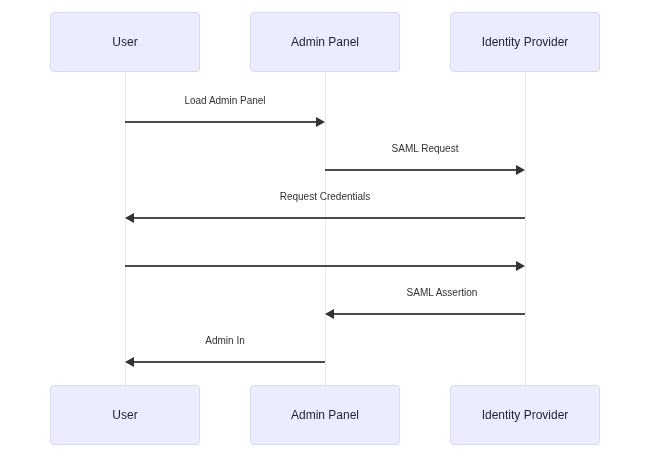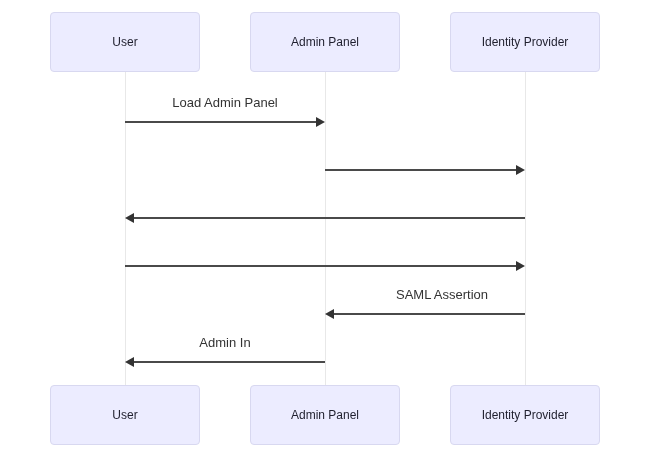--- a/index.html
+++ b/index.html
@@ -52,21 +52,21 @@
     border-bottom: 5px solid transparent;
   }
   .arrow-head.right {
     border-left: 9px solid #333333;
   }
   .arrow-head.left {
     border-right: 9px solid #333333;
   }
   .msg-label {
     position: absolute;
-    font-size: 13px;
+    font-size: 10px;
     color: #333333;
     font-family: "Liberation Sans", sans-serif;
     white-space: nowrap;
     text-align: center;
     line-height: 1;
   }
 </style>
 </head>
 <body>
 
@@ -83,23 +83,25 @@
     <span class="actor-label">Admin Panel</span>
   </div>
   <div class="actor-box" style="left:450px; top:12px;">
     <span class="actor-label">Identity Provider</span>
   </div>
 
   <div class="msg-label" style="left:125px; top:96px; width:200px;">Load Admin Panel</div>
   <div class="msg-line" style="left:125px; top:121px; width:191px;"></div>
   <div class="arrow-head right" style="left:316px; top:117px;"></div>
 
+  <div class="msg-label" style="left:325px; top:144px; width:200px;">SAML Request</div>
   <div class="msg-line" style="left:325px; top:169px; width:191px;"></div>
   <div class="arrow-head right" style="left:516px; top:165px;"></div>
 
+  <div class="msg-label" style="left:125px; top:192px; width:400px;">Request Credentials</div>
   <div class="arrow-head left" style="left:125px; top:213px;"></div>
   <div class="msg-line" style="left:134px; top:217px; width:391px;"></div>
 
   <div class="msg-line" style="left:125px; top:265px; width:391px;"></div>
   <div class="arrow-head right" style="left:516px; top:261px;"></div>
 
   <div class="msg-label" style="left:342px; top:288px; width:200px;">SAML Assertion</div>
   <div class="arrow-head left" style="left:325px; top:309px;"></div>
   <div class="msg-line" style="left:334px; top:313px; width:191px;"></div>
 

